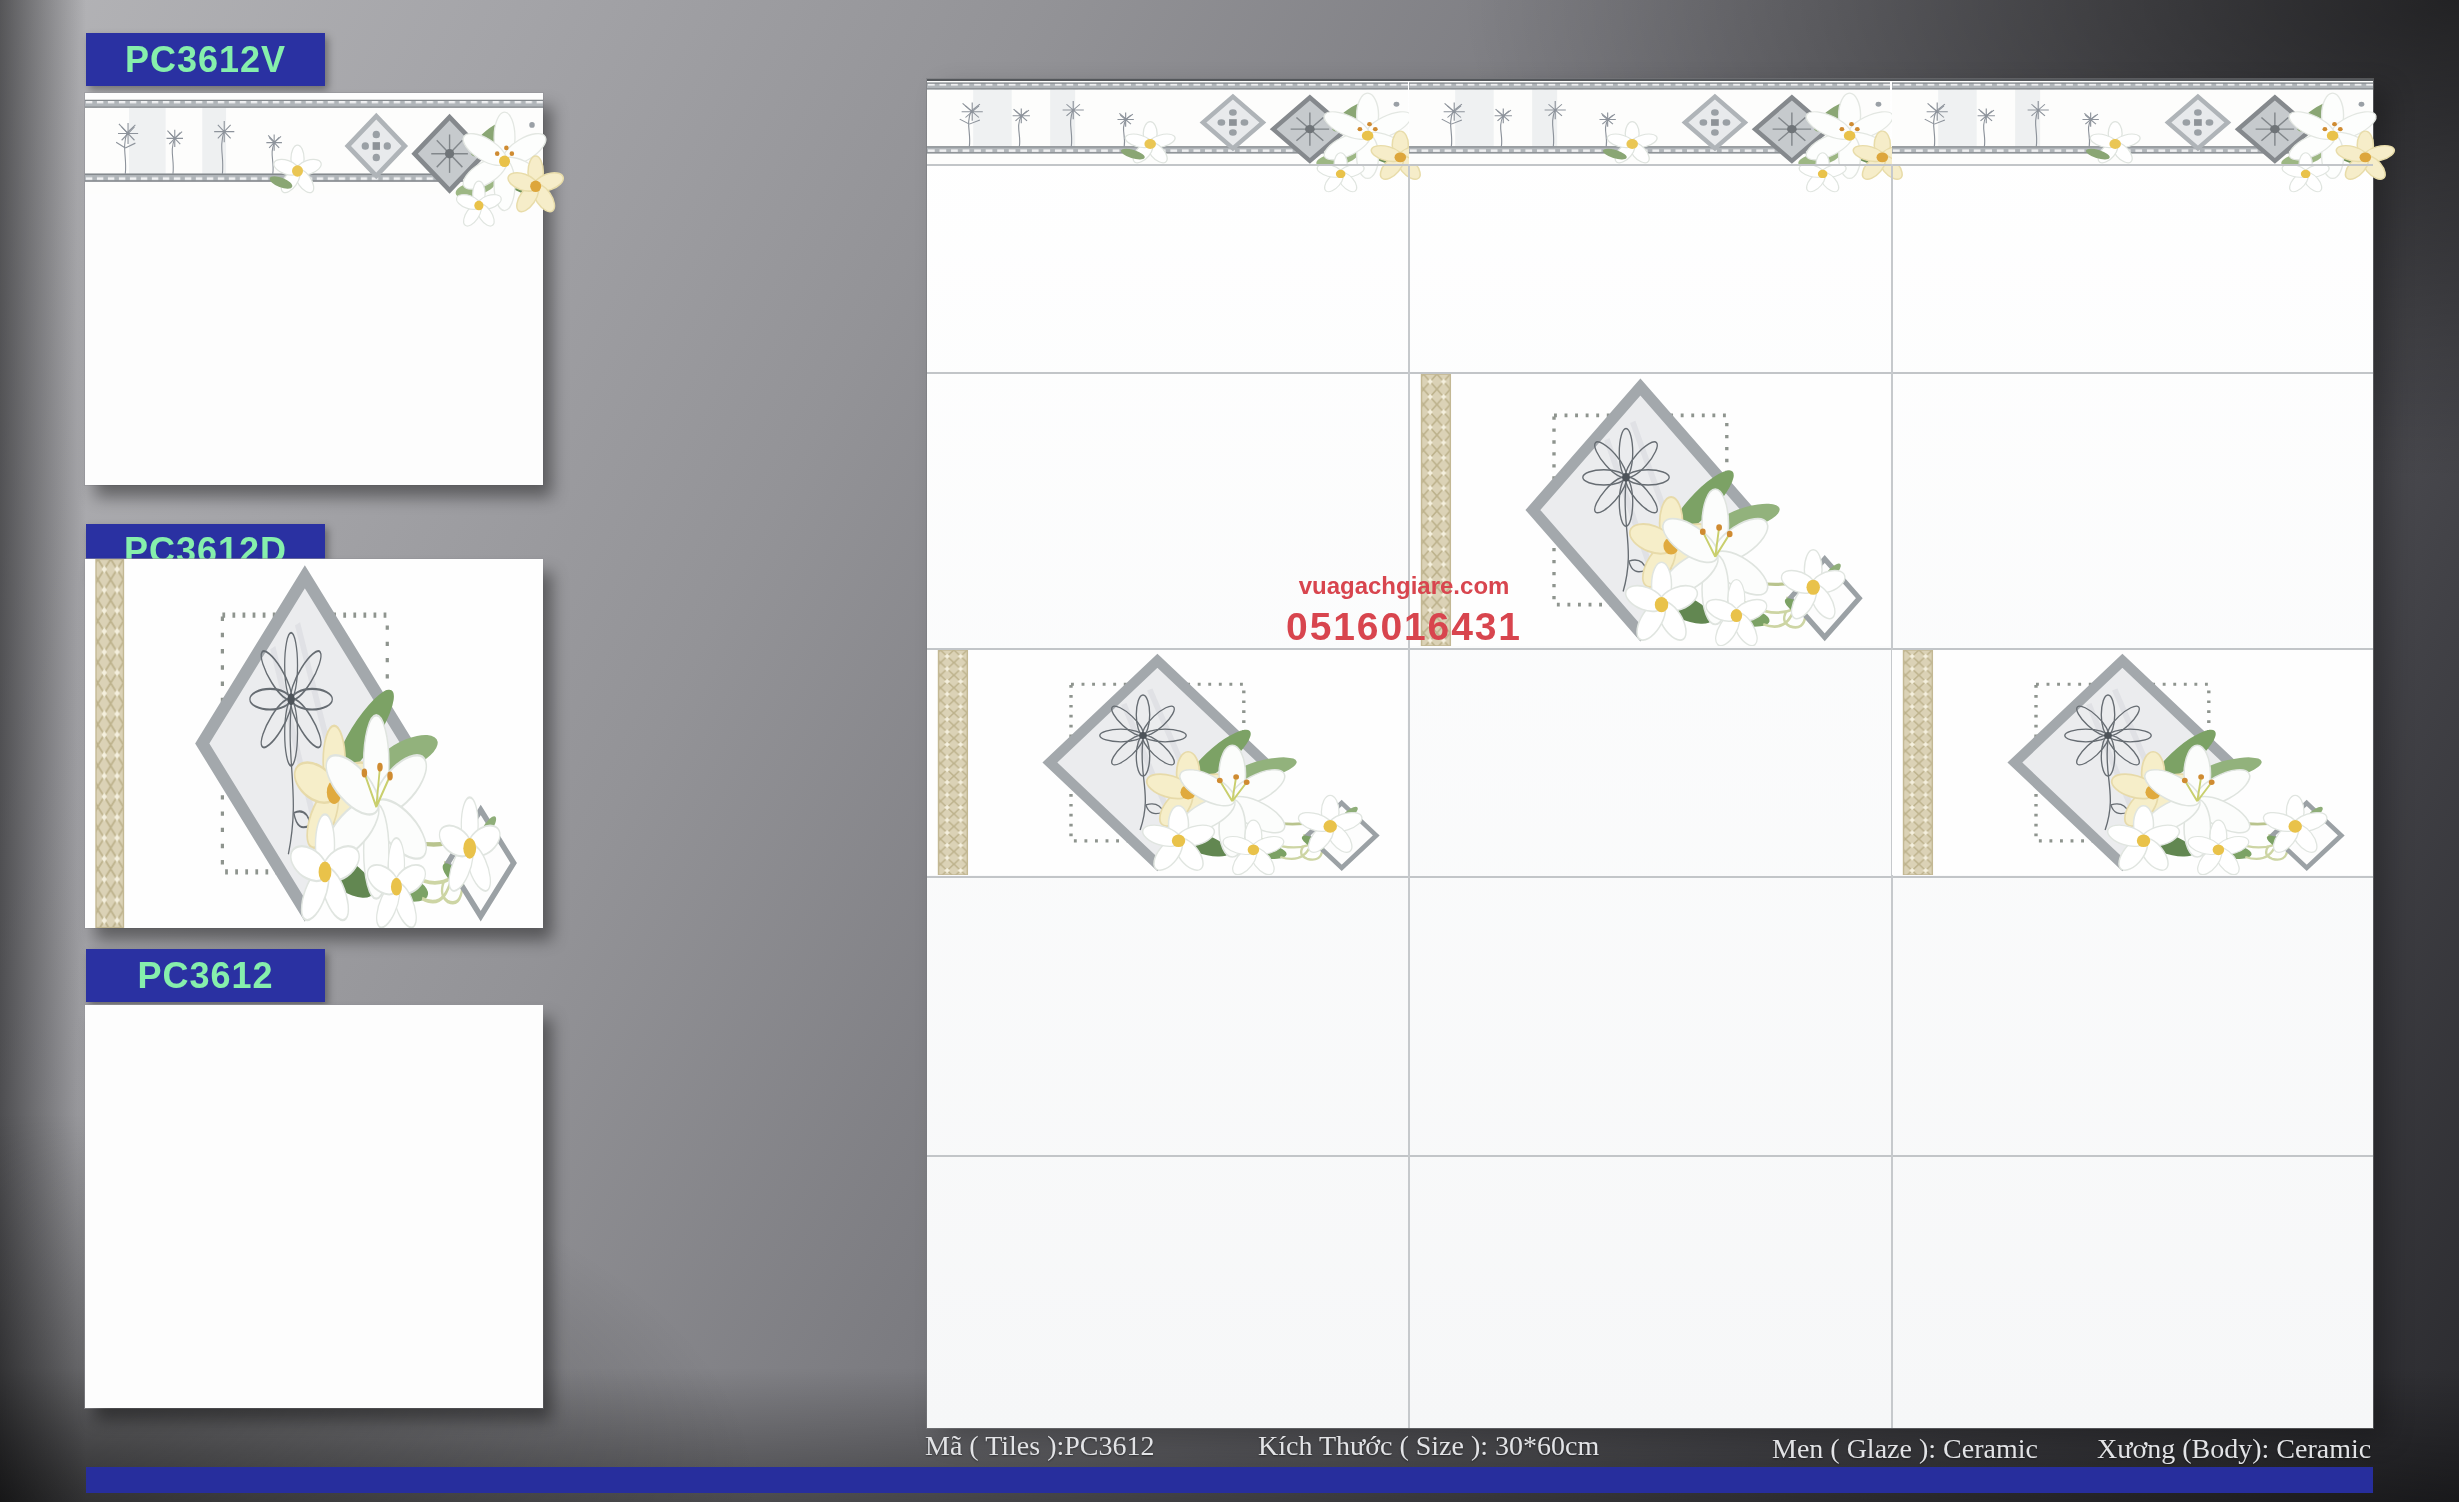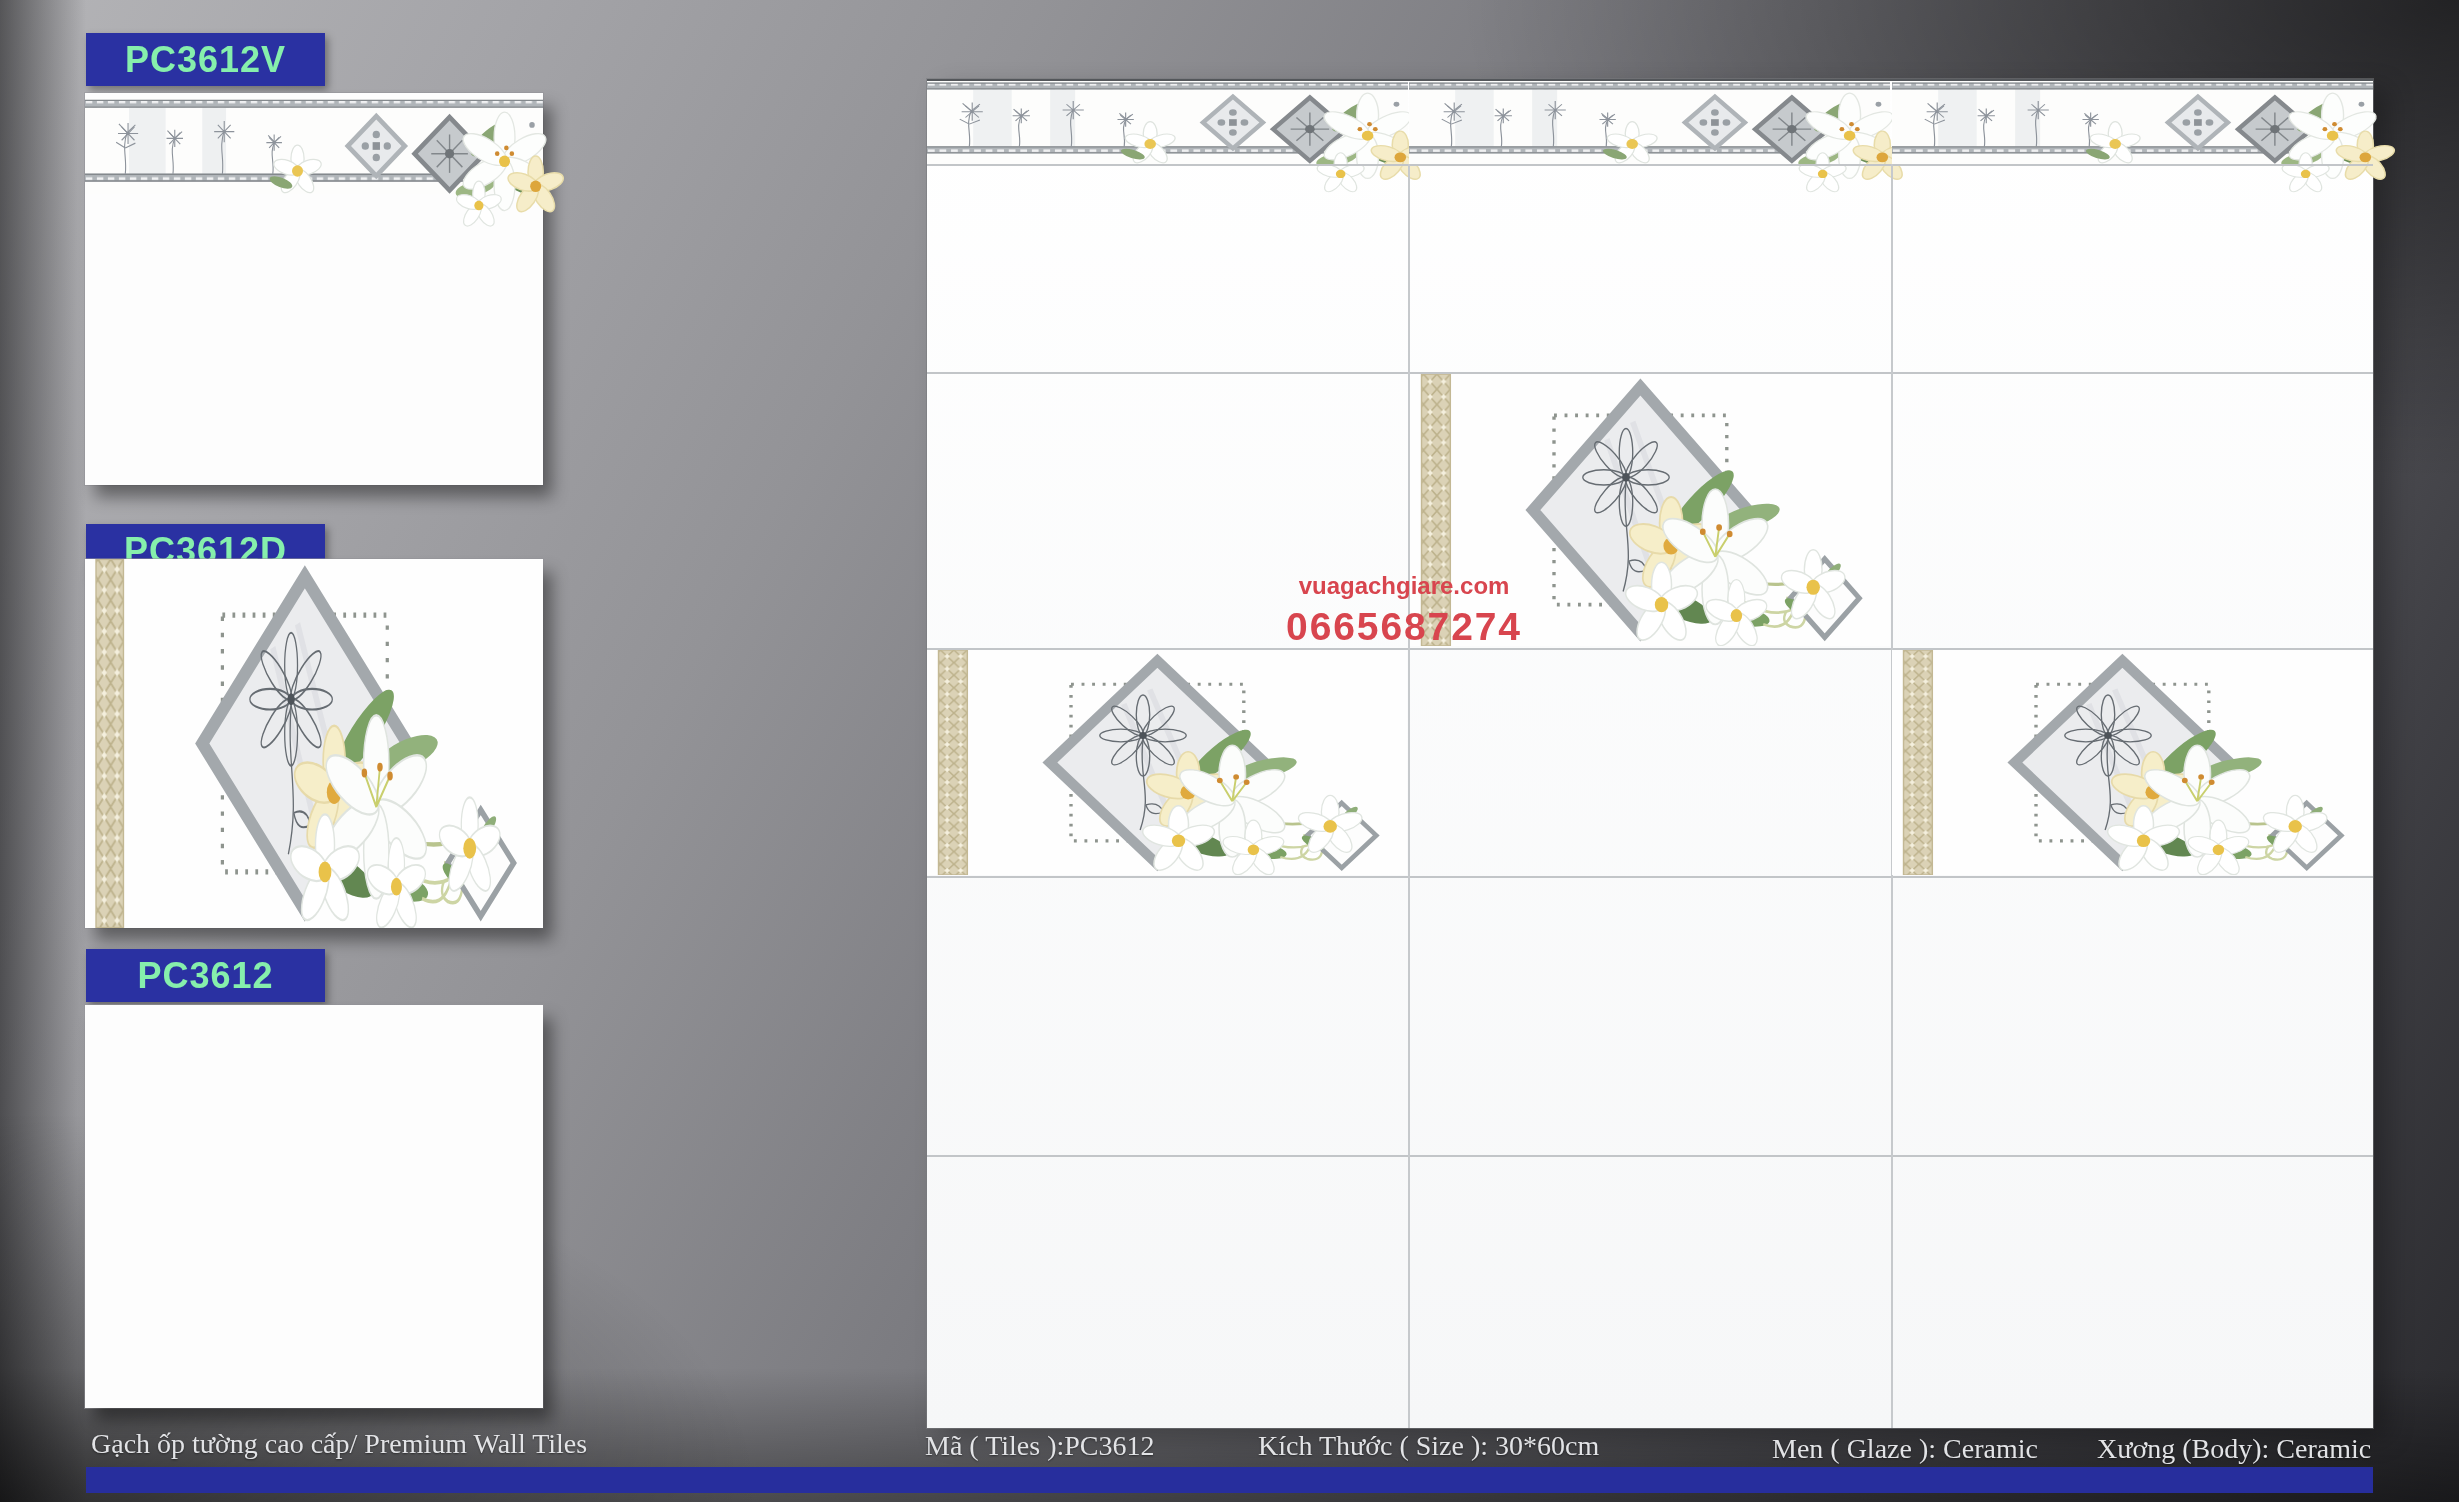--- a/index.html
+++ b/index.html
@@ -238,25 +238,24 @@
       </svg>
     <svg class="wall-decor" style="left:0px;top:569px;width:480px;height:225px" viewBox="0 0 500 250" preserveAspectRatio="none">
         <use href="#decorArtG"></use>
       </svg>
     <svg class="wall-decor" style="left:965px;top:569px;width:480px;height:225px" viewBox="0 0 500 250" preserveAspectRatio="none">
         <use href="#decorArtG"></use>
       </svg>
 
     <div class="watermark">
       <div class="wm-site">vuagachgiare.com</div>
-      <div class="wm-phone">0665687274</div>
+      <div class="wm-phone">0516016431</div>
     </div>
   </div>
 
-  <div class="flabel" style="left:91px;top:1428px">Gạch ốp tường cao cấp/ Premium Wall Tiles</div>
   <div class="flabel" style="left:925px;top:1430px">Mã ( Tiles ):PC3612</div>
   <div class="flabel" style="left:1258px;top:1430px">Kích Thước ( Size ): 30*60cm</div>
   <div class="flabel" style="left:1772px;top:1433px">Men ( Glaze ): Ceramic</div>
   <div class="flabel" style="left:2097px;top:1433px">Xương (Body): Ceramic</div>
   <div class="accent-bar"></div>
 
 </div>
 
 
 </body></html>

